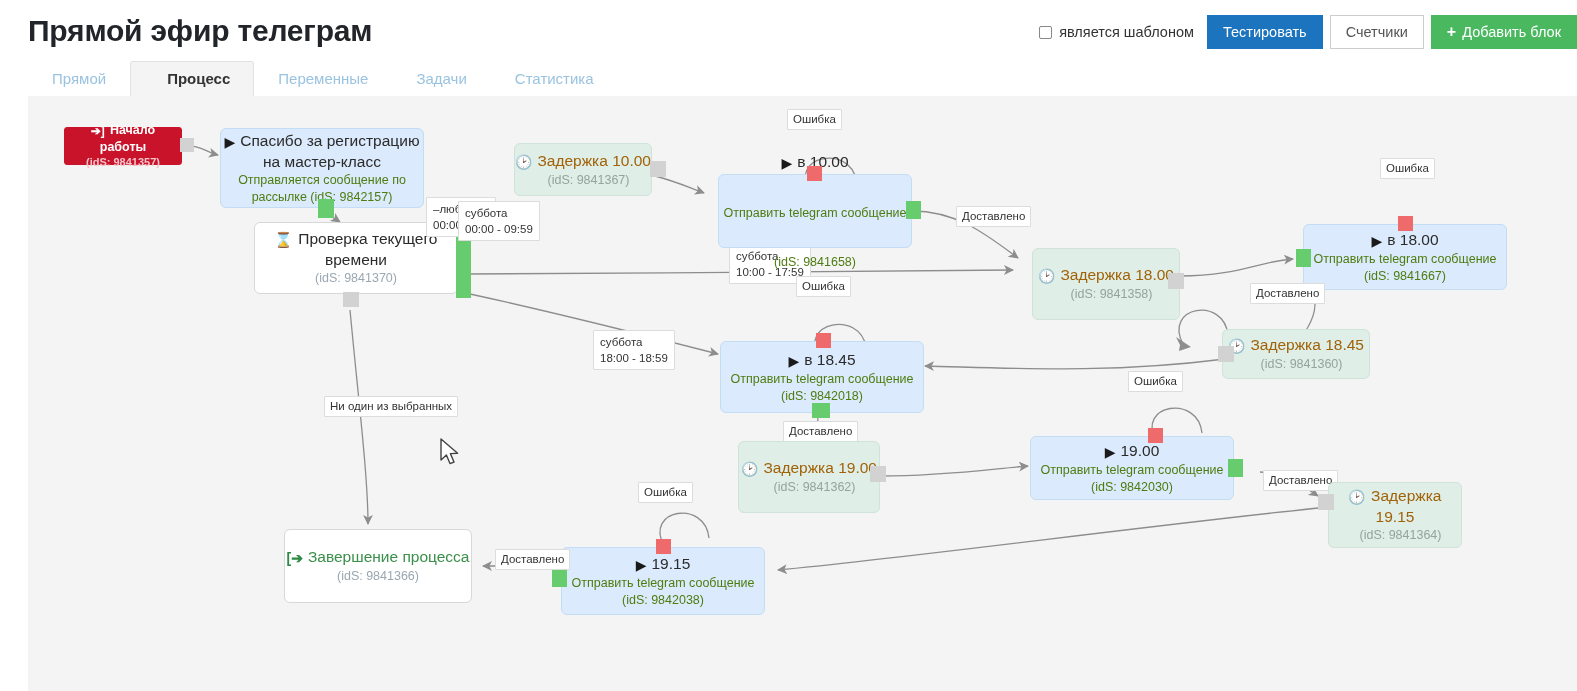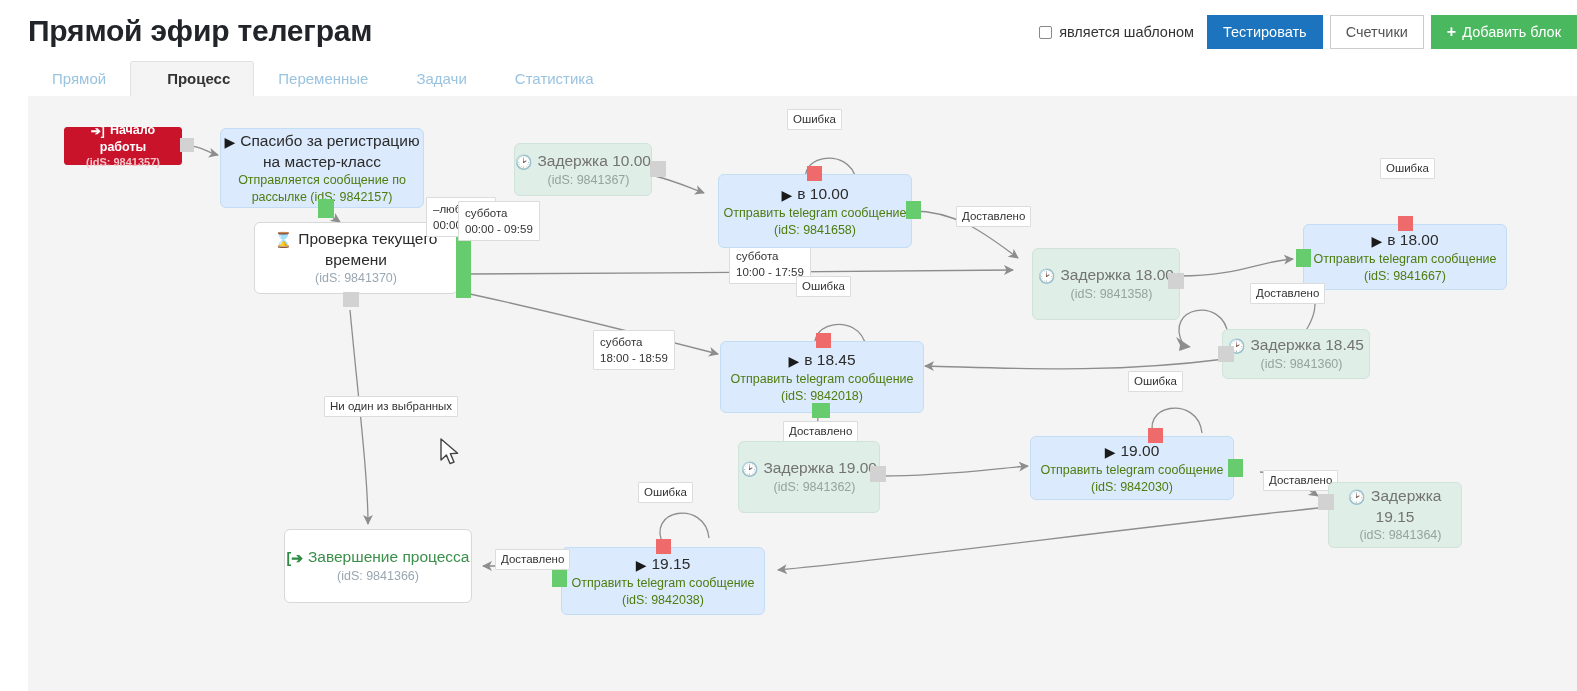--- a/index.html
+++ b/index.html
@@ -96,21 +96,21 @@
   .node-msg {
     background: #dbeafc; border: 1px solid #c3ddf5;
   }
   .node-msg .node-title { color: #2b2b2b; font-weight: 400; }
   .node-msg .node-sub { color: #4d7c0f; }
 
   
   .node-delay {
     background: #dfeee7; border: 1px solid #cfe3da;
   }
-  .node-delay .node-title { color: #737373; }
+  .node-delay .node-title { color: #a16207; }
   .node-delay .node-sub { color: #93a59c; padding-left: 11px; }
 
   
   .node-white {
     background: #ffffff; border: 1px solid #d8d8d8;
   }
   .node-white .node-title { color: #2b2b2b; }
   .node-white .node-sub { color: #9aa7b1; }
   .node-finish .node-title { color: #3a8f4a; }
 
@@ -271,21 +271,21 @@
   </div>
 
   <div class="node node-delay" style="left:486px; top:47px; width:138px; height:53px;">
     <div class="node-title">
       <span class="glyph glyph-clock">🕑</span><span>Задержка 10.00</span>
     </div>
     <div class="node-sub">(idS: 9841367)</div>
   </div>
   <div class="port port-gray" style="left:622px; top:65px; width:16px; height:16px;"></div>
 
-  <div class="node node-msg" style="left:690px; top:78px; width:194px; height:74px;">
+  <div class="node node-msg" style="left:690px; top:78px; width:194px; height:74px;gap:32px;">
     <div class="node-title">
       <span class="glyph glyph-play">▶</span><span>в 10.00</span>
     </div>
     <div class="node-sub">Отправить telegram сообщение</div>
     <div class="node-sub">(idS: 9841658)</div>
   </div>
   <div class="port port-red" style="left:779px; top:70px; width:15px; height:15px;"></div>
   <div class="port port-green" style="left:878px; top:105px; width:15px; height:18px;"></div>
   <div class="elabel" style="left:759px; top:13px;">
     <span>Ошибка</span>

